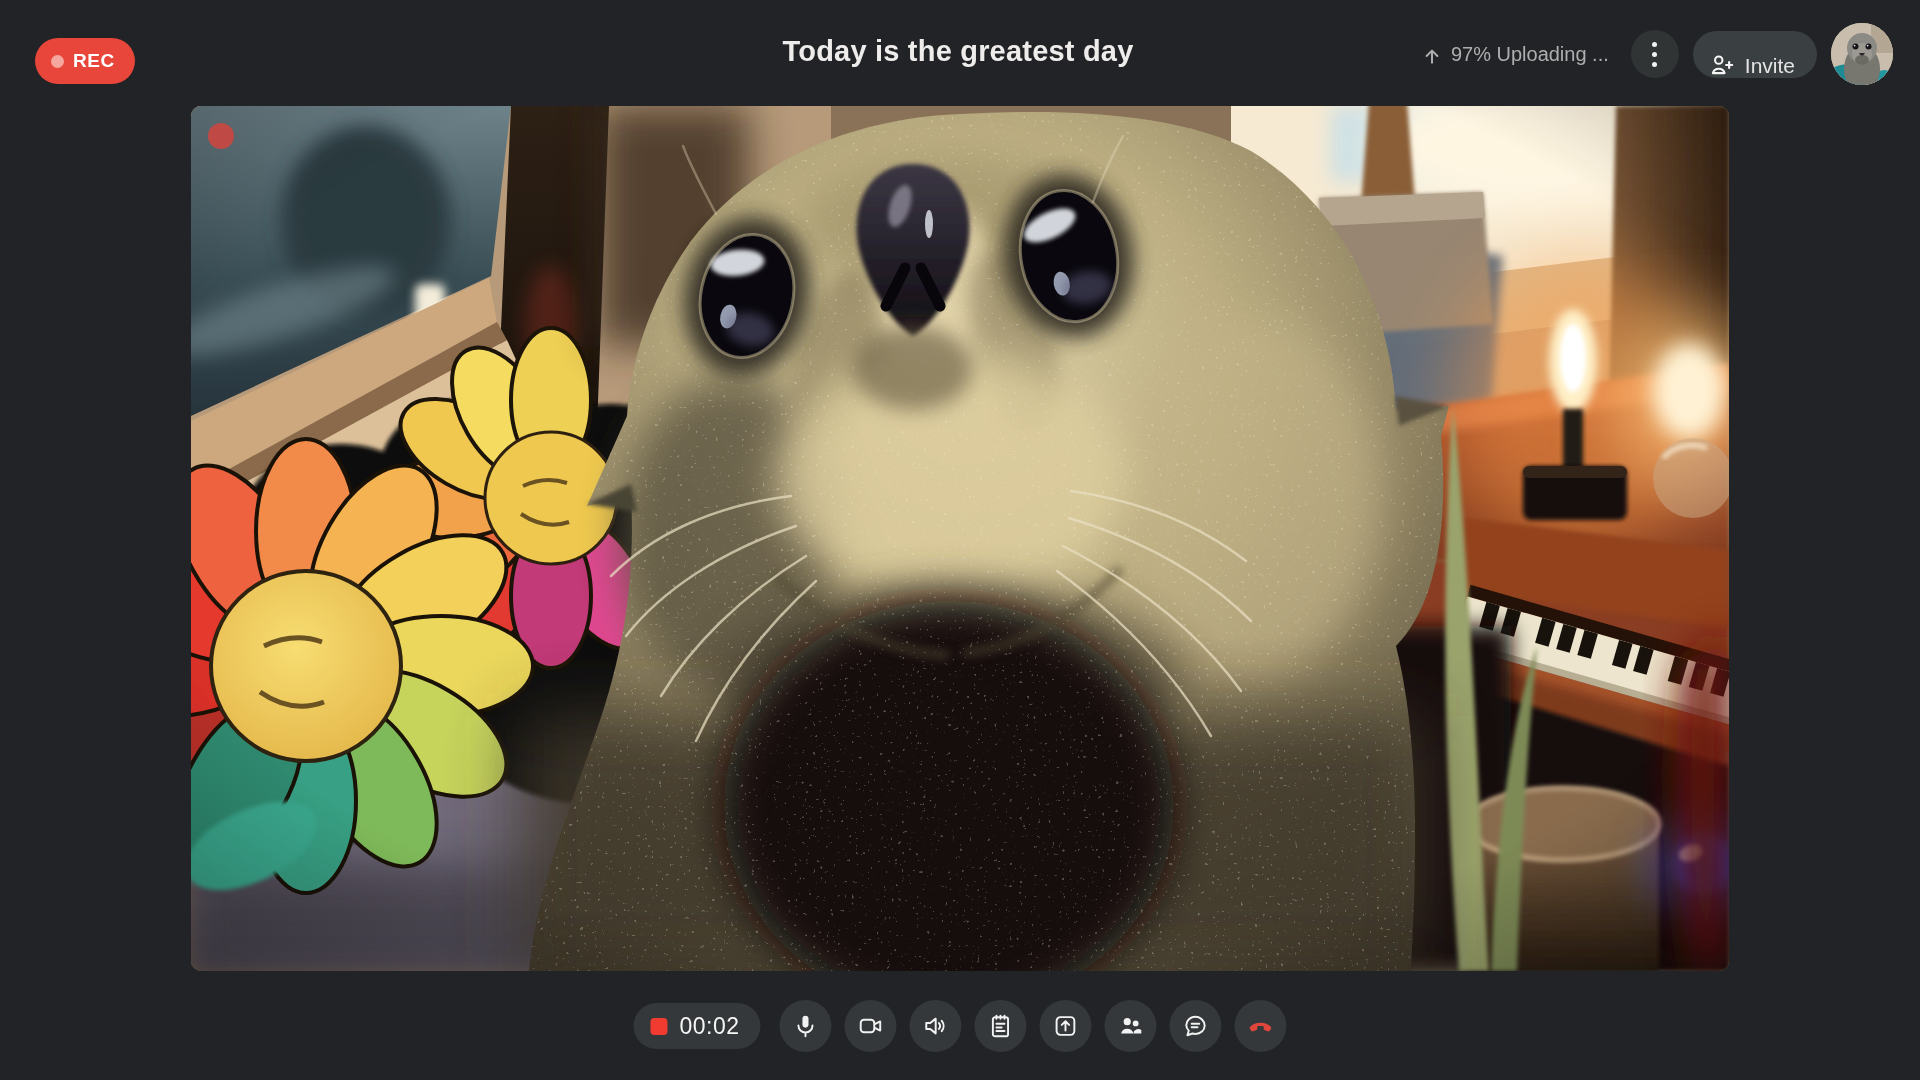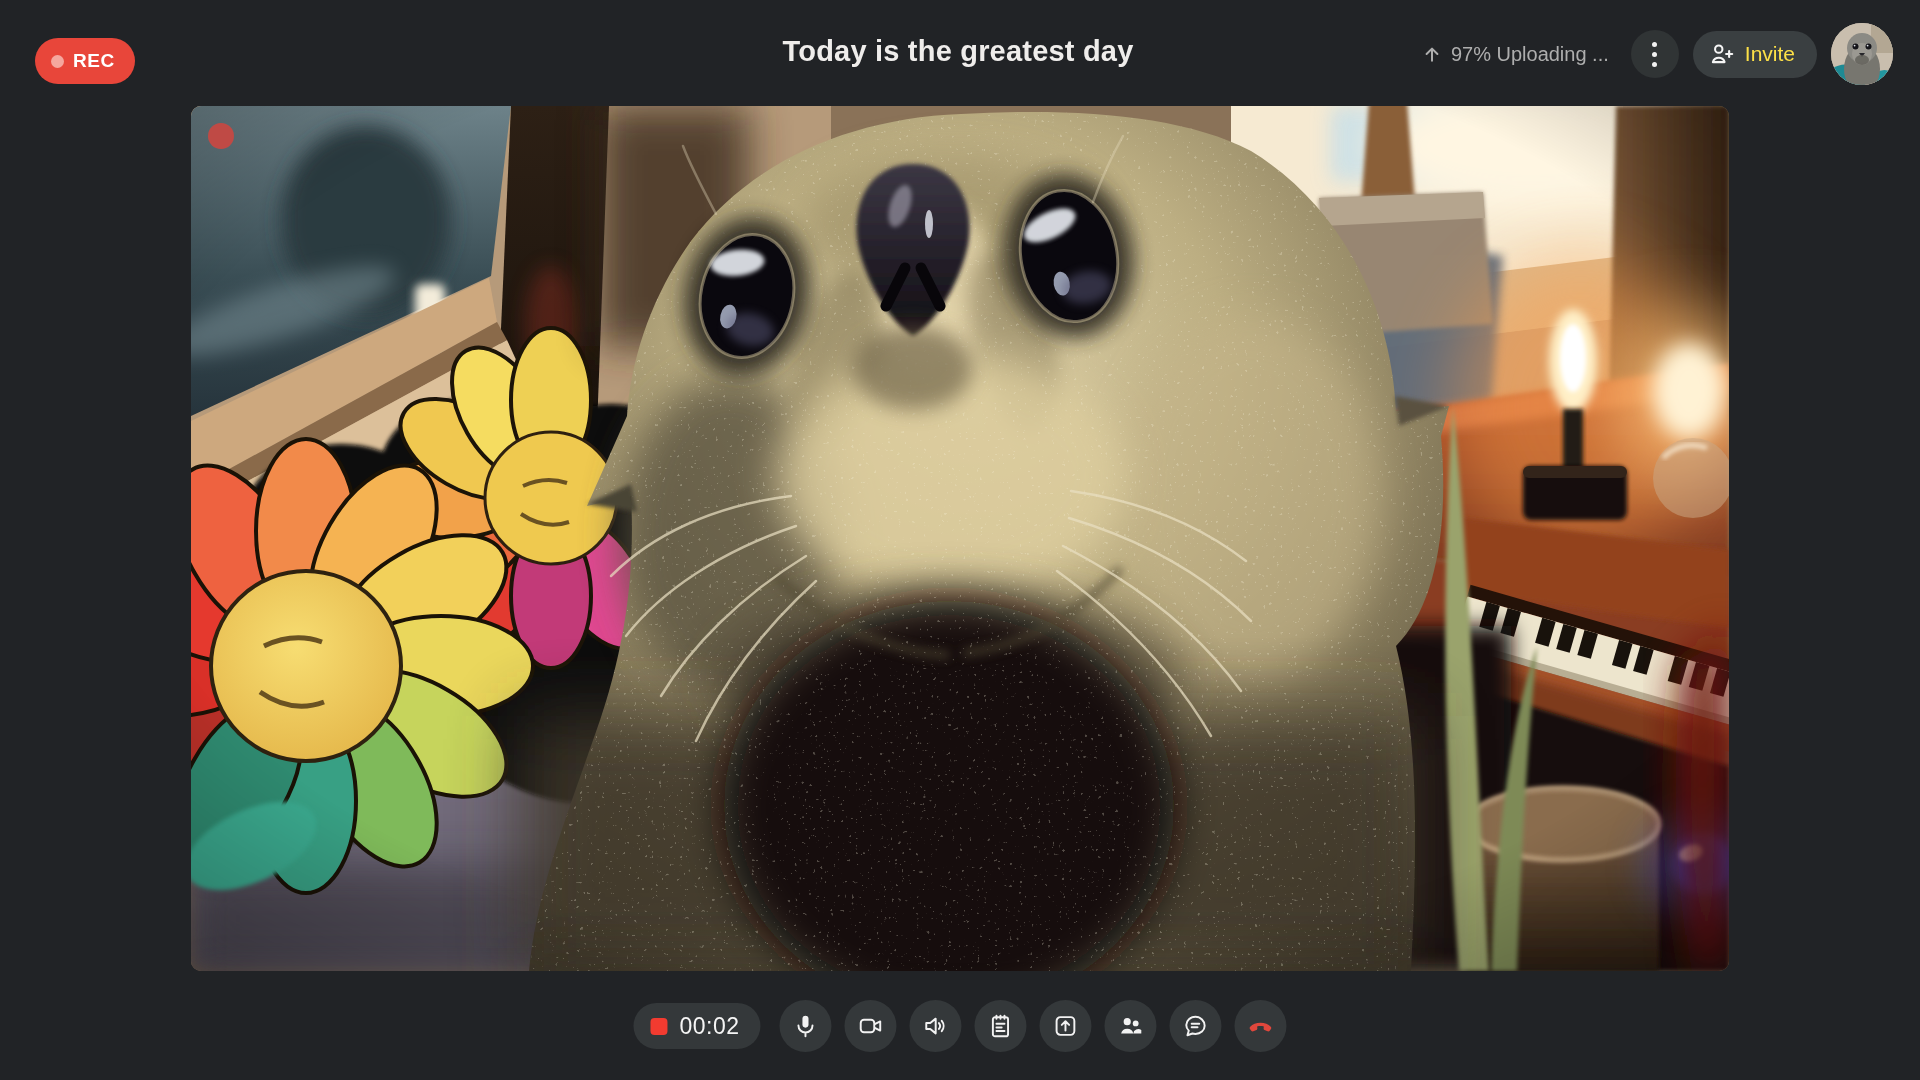--- a/index.html
+++ b/index.html
@@ -21,33 +21,33 @@
   .rec-badge span.lbl { font-size:19px; font-weight:700; letter-spacing:.5px; color:#ffffff; }
   .page-title {
     position:absolute; left:0; right:4px; top:35px; text-align:center;
     font-size:29px; font-weight:600; color:#efedeb; letter-spacing:.2px;
   }
   .top-right {
     position:absolute; right:27px; top:23px; height:62px;
     display:flex; align-items:center; gap:14px;
   }
   .upload-status {
-    display:flex; align-items:center; gap:9px; margin-right:8px;
+    display:flex; align-items:flex-end; gap:9px; margin-right:8px;
     color:#aeaeae; font-size:20px; white-space:nowrap;
   }
   .kebab-btn {
     width:48px; height:48px; border-radius:50%; background:#303435;
     border:none; display:flex; align-items:center; justify-content:center;
     flex-direction:column; gap:5px; cursor:pointer;
   }
   .kebab-btn i { width:5px; height:5px; border-radius:50%; background:#f2f2f2; }
   .invite-btn {
     height:47px; border:none; border-radius:24px; background:#3a3f41;
-    display:flex; align-items:center; gap:10px; padding:0 22px 0 16px;
-    color:#fde047; font-size:21px; font-family:inherit; cursor:pointer;
+    display:flex; align-items:flex-end; gap:10px; padding:0 22px 0 16px;
+    color:#e5e5e5; font-size:21px; font-family:inherit; cursor:pointer;
   }
   .avatar {
     width:62px; height:62px; border-radius:50%; overflow:hidden; cursor:pointer;
     flex:0 0 auto; background:#c9beae;
   }
   
   .video-tile {
     position:absolute; left:191px; top:106px; width:1538px; height:865px;
     border-radius:10px; overflow:hidden; background:#40382c;
   }

